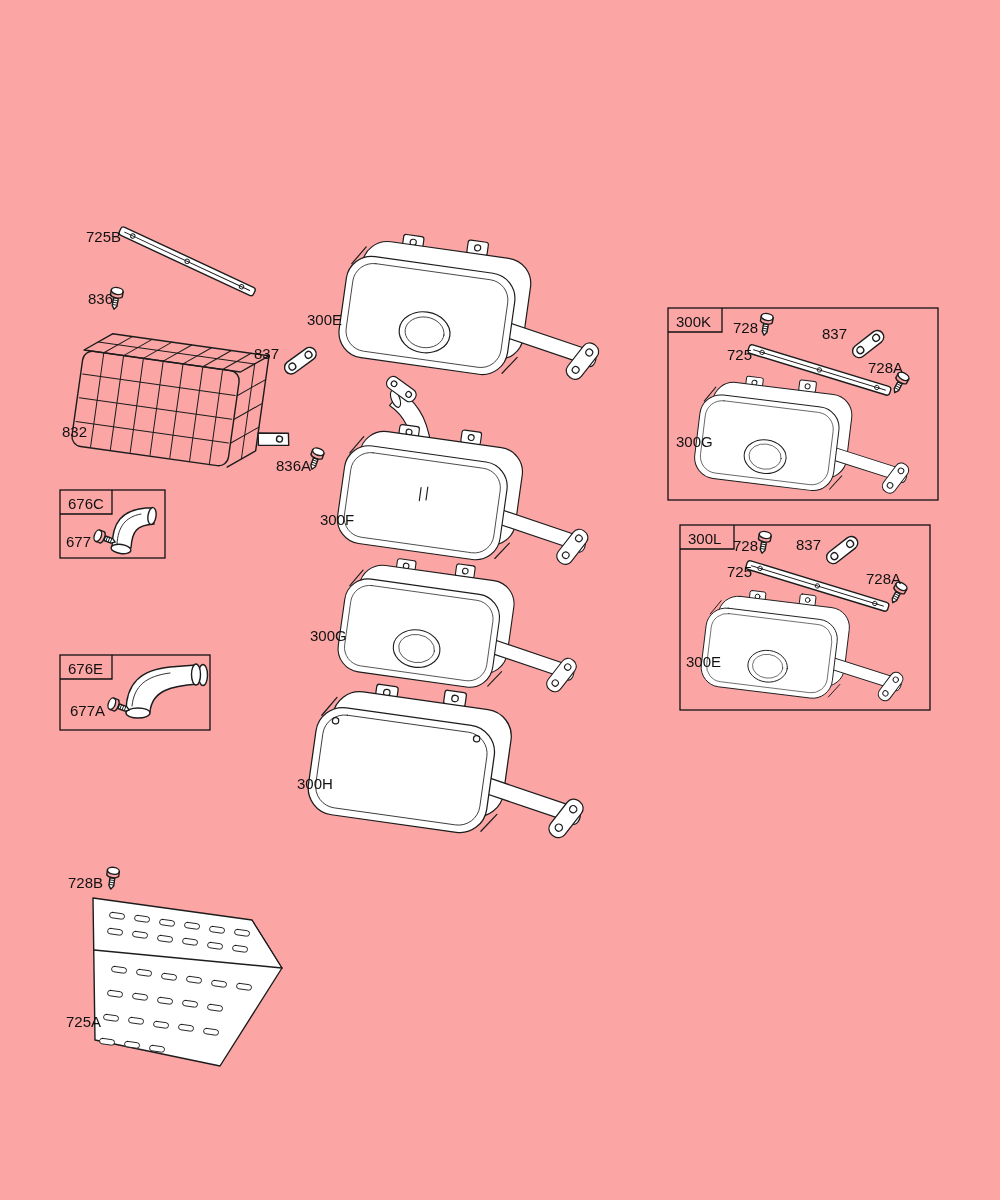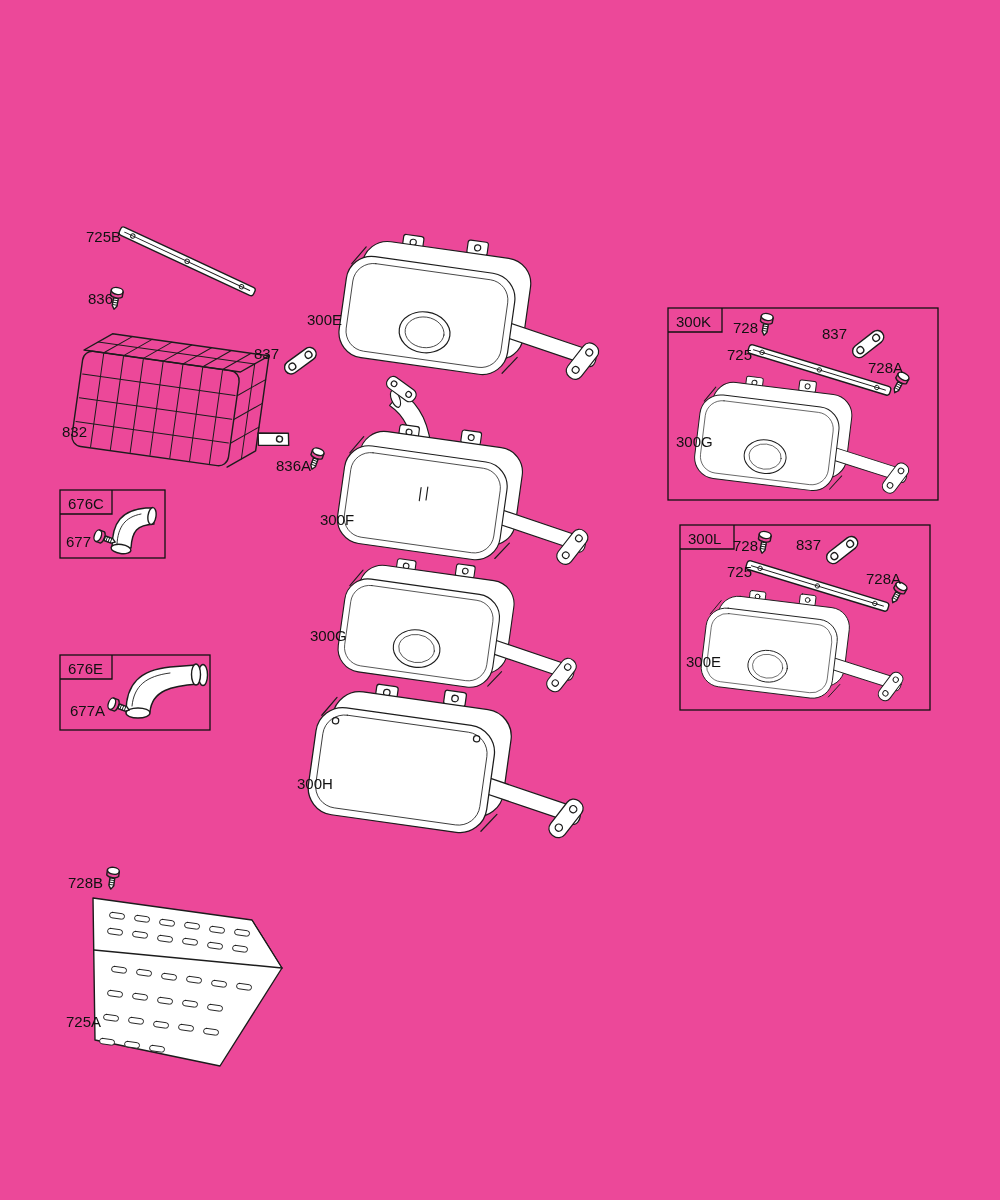--- a/index.html
+++ b/index.html
@@ -1,16 +1,16 @@
 <!DOCTYPE html>
 <html><head>
 <meta charset="utf-8">
 <style>
   html,body{margin:0;padding:0;background:#ffffff;}
-  .stage{position:relative;width:1000px;height:1200px;background:#ec4899;overflow:hidden;
+  .stage{position:relative;width:1000px;height:1200px;background:#fca5a5;overflow:hidden;
          font-family:"Liberation Sans",sans-serif;}
   svg{display:block}
   .ln{fill:none;stroke:#1c1c1c;stroke-width:1.4;stroke-linecap:round;stroke-linejoin:round;}
   .fw{fill:#ffffff;stroke:#1c1c1c;stroke-width:1.4;stroke-linecap:round;stroke-linejoin:round;}
   .thin{stroke-width:0.9;}
   .grid{fill:none;stroke:#1c1c1c;stroke-width:1;stroke-linecap:round;}
   .bx{fill:none;stroke:#111111;stroke-width:1.3;}
   text{font-family:"Liberation Sans",sans-serif;font-size:15px;fill:#111111;}
 </style>
 </head>

